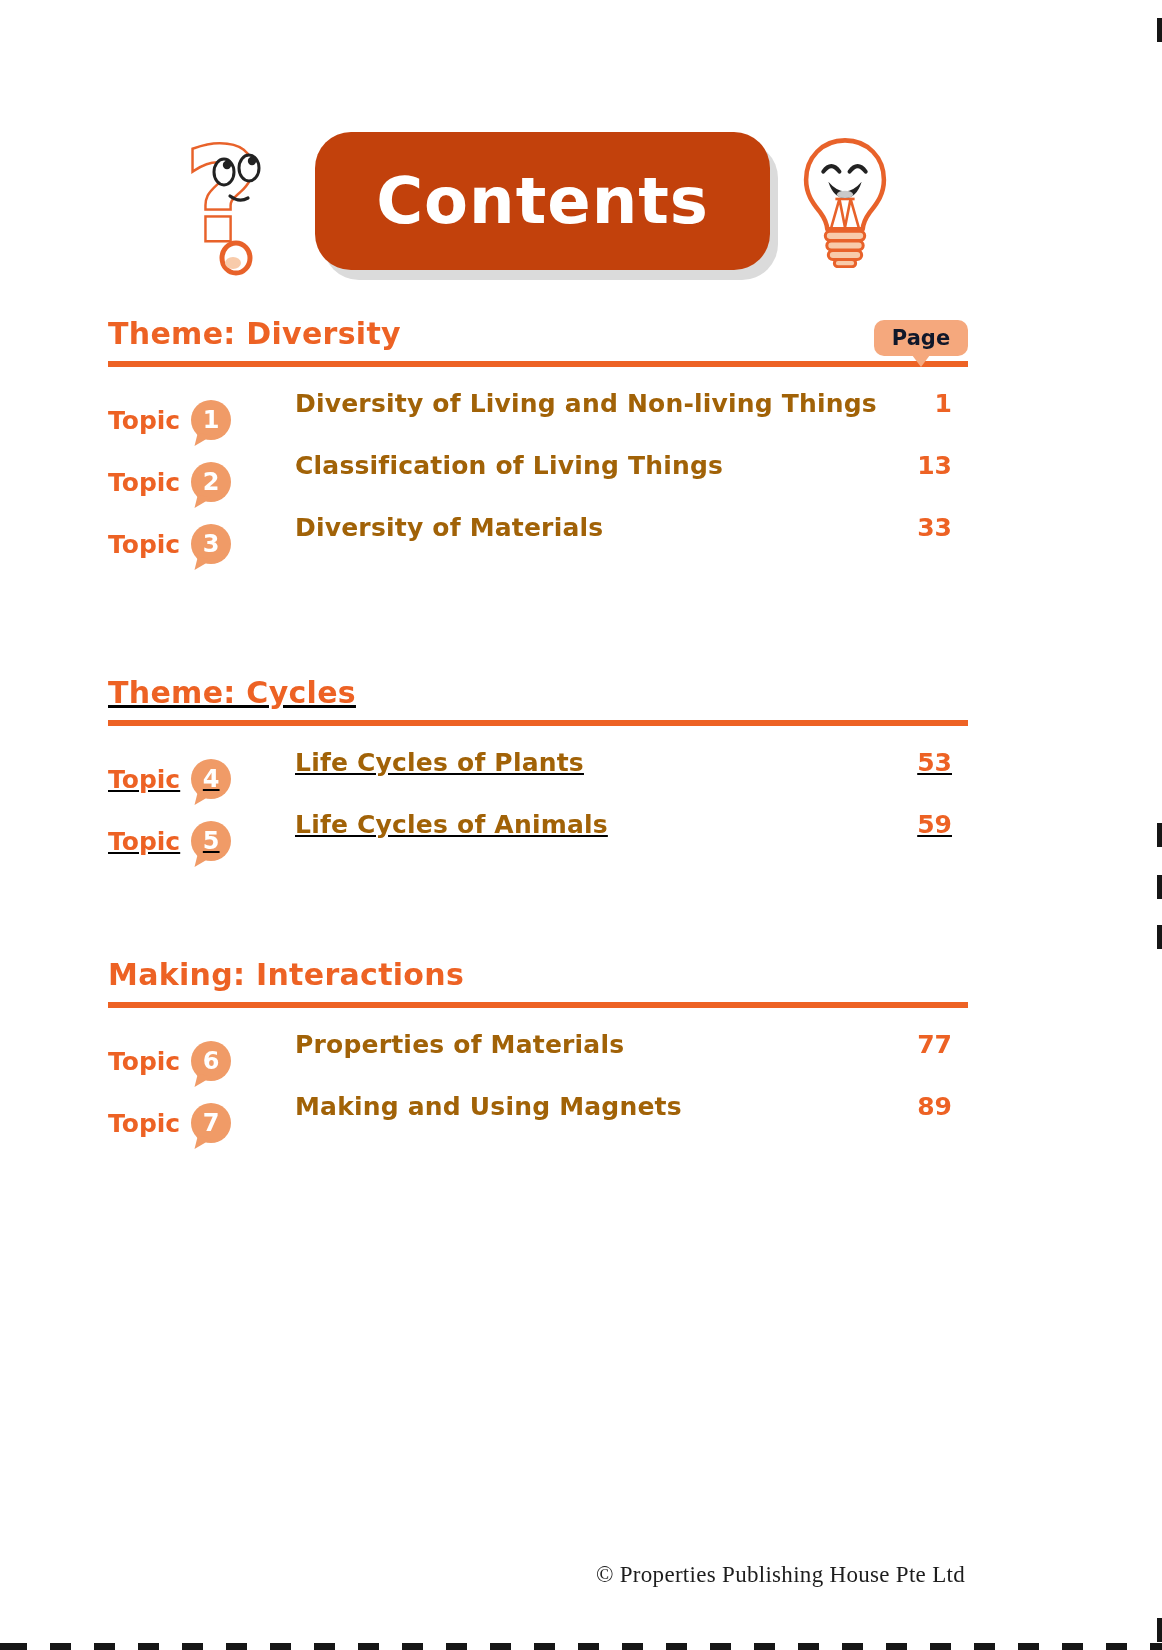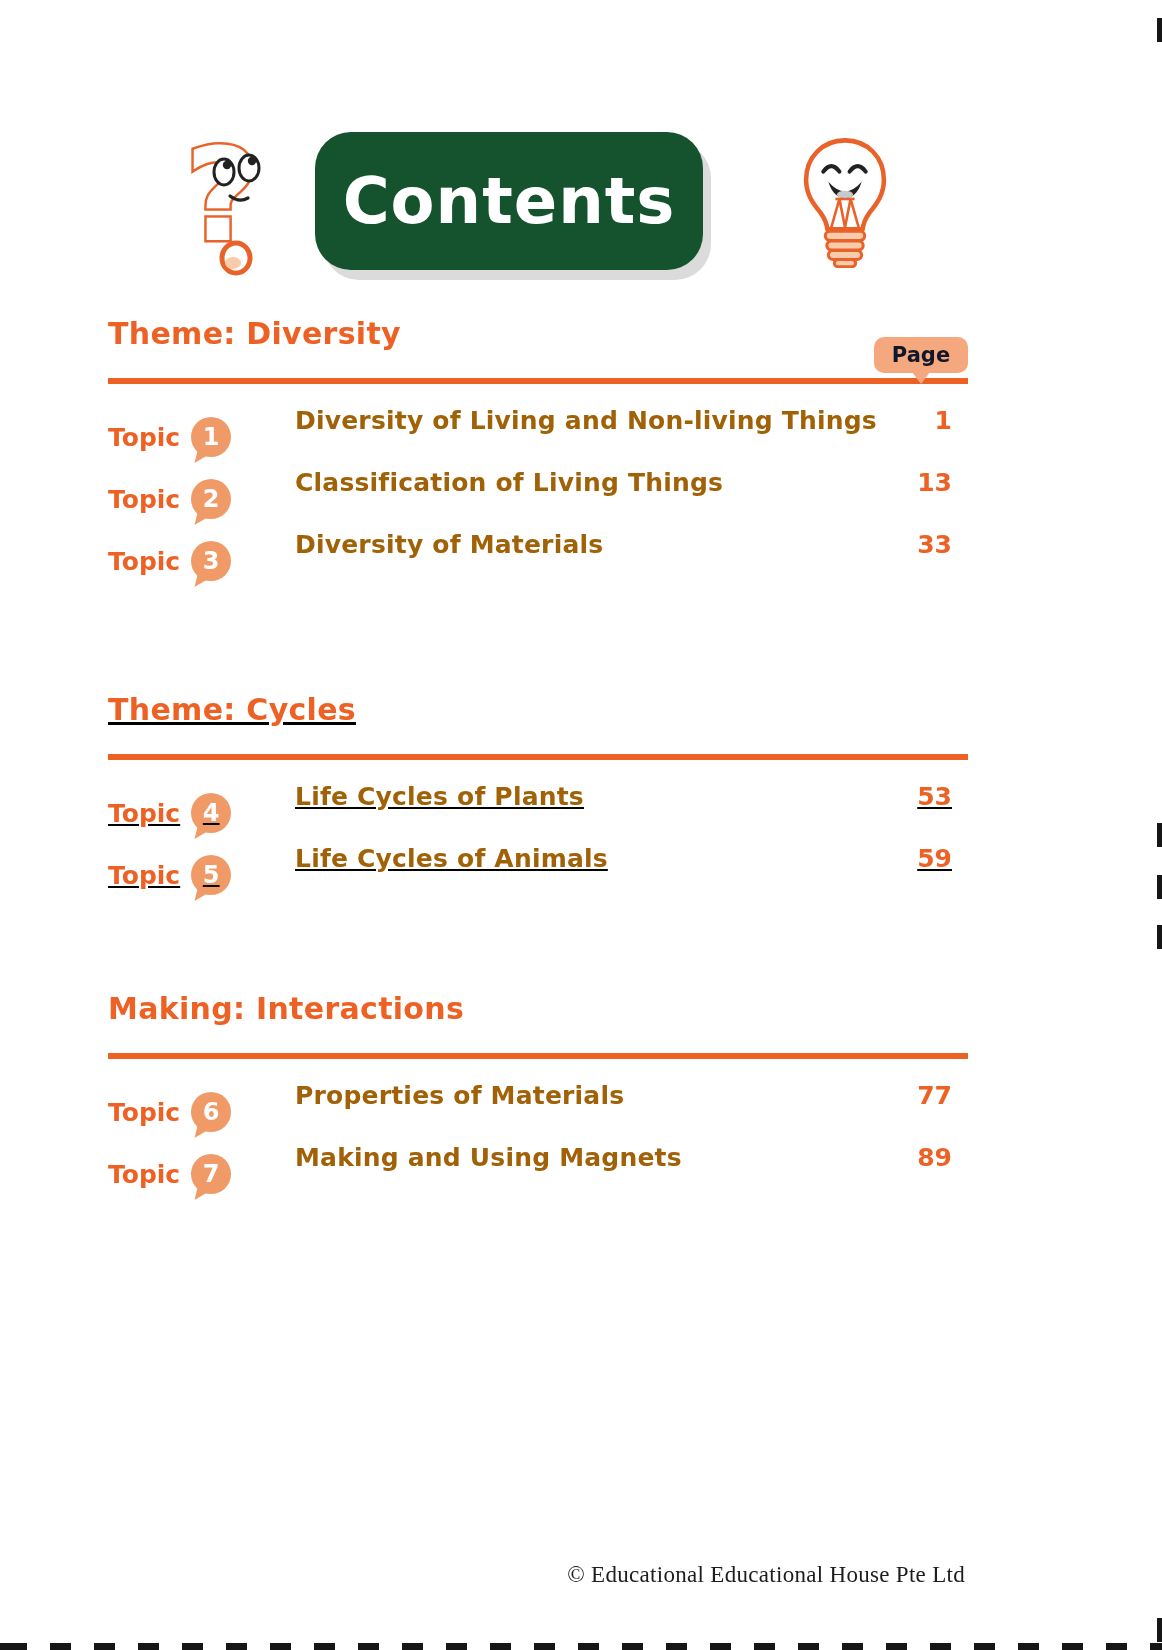--- a/index.html
+++ b/index.html
@@ -8,39 +8,39 @@
     background:#ffffff;
     position:relative;
     overflow:hidden;
     font-family:"DejaVu Sans", sans-serif;
   }
 
   
   .header { position:absolute; left:0; top:0; width:1162px; height:300px; }
   .qmark-char { position:absolute; left:170px; top:132px; width:120px; height:155px; }
   .contents-btn {
-    position:absolute; left:315px; top:132px; width:388px; height:138px;
-    background:#14532d; border-radius:36px;
+    position:absolute; left:315px; top:132px; width:455px; height:138px;
+    background:#c2410c; border-radius:36px;
     box-shadow:8px 10px 0 #DBDBDB;
     display:flex; align-items:center; justify-content:center;
   }
   .contents-btn span {
     color:#ffffff; font-size:64px; font-weight:bold; letter-spacing:1px;
   }
   .bulb-char { position:absolute; left:797px; top:136px; width:96px; height:132px; }
 
   
   .toc { position:absolute; left:108px; top:316px; width:860px; }
   .section-cycles { margin-top:100px;text-decoration:underline; }
   .section-interactions { margin-top:85px; }
 
   .theme-row {
     position:relative;
     border-bottom:6px solid #ED6224;
-    padding-bottom:26px;
+    padding-bottom:9px;
     height:36px;
   }
   .theme-title {
     margin:0; color:#ED6224; font-size:30px; font-weight:bold; letter-spacing:0.3px;
   }
   .page-tab {
     position:absolute; right:0; bottom:5px;
     background:#F5A87D; border-radius:10px;
     height:36px; min-width:70px; padding:0 12px;
     display:flex; align-items:center; justify-content:center;
@@ -222,20 +222,20 @@
           </span>
         </div>
         <div class="topic-title">Making and Using Magnets</div>
         <div class="topic-page">89</div>
       </div>
     </div>
   </div>
 
 </div>
 
-<div class="footer">© Educational Educational House Pte Ltd</div>
+<div class="footer">© Properties Publishing House Pte Ltd</div>
 
 <div class="bottom-dashes"></div>
 <div class="edge-tick tick-1"></div>
 <div class="edge-tick tick-2"></div>
 <div class="edge-tick tick-3"></div>
 <div class="edge-tick tick-4"></div>
 <div class="edge-tick tick-5"></div>
 
 </body></html>

